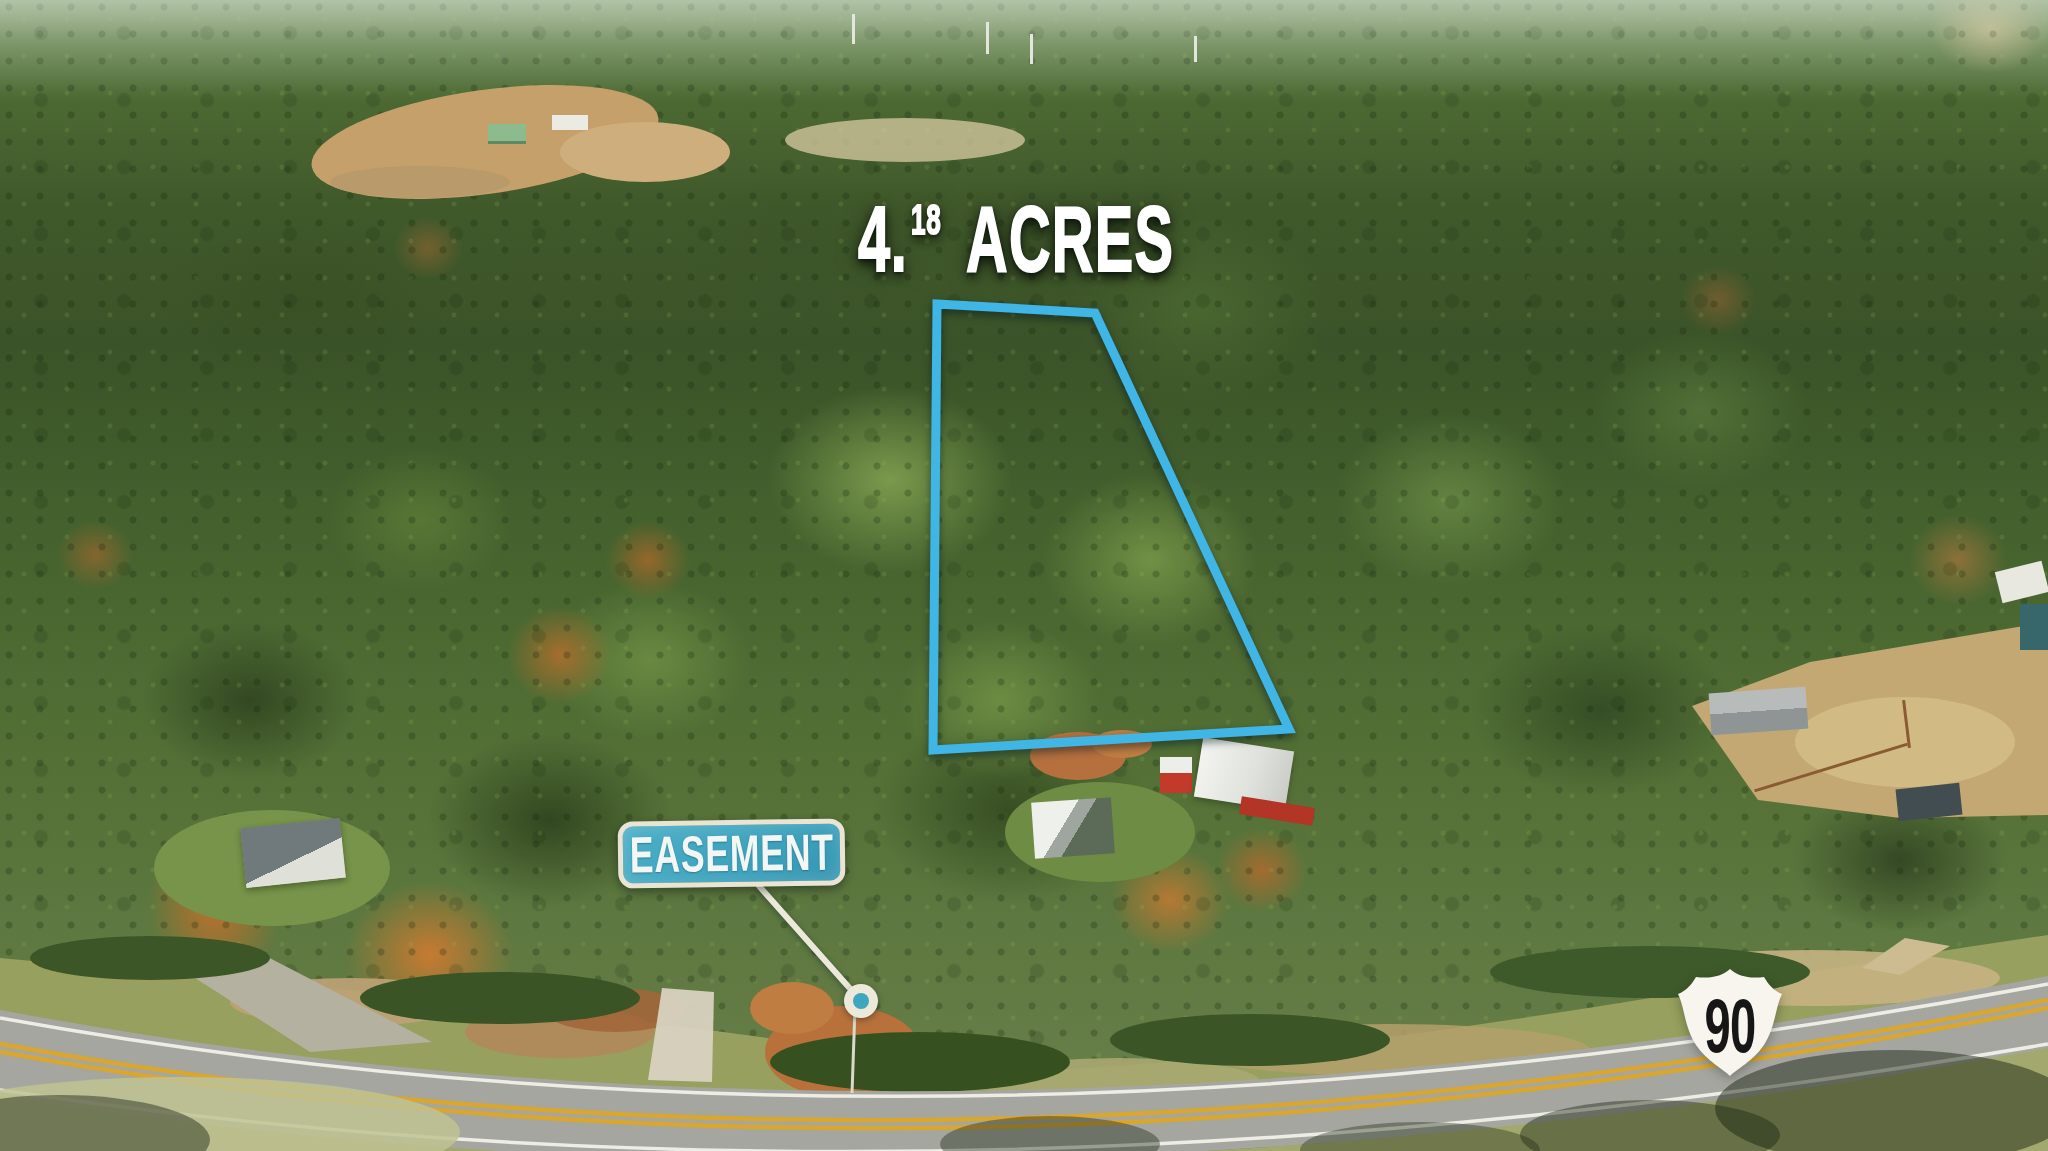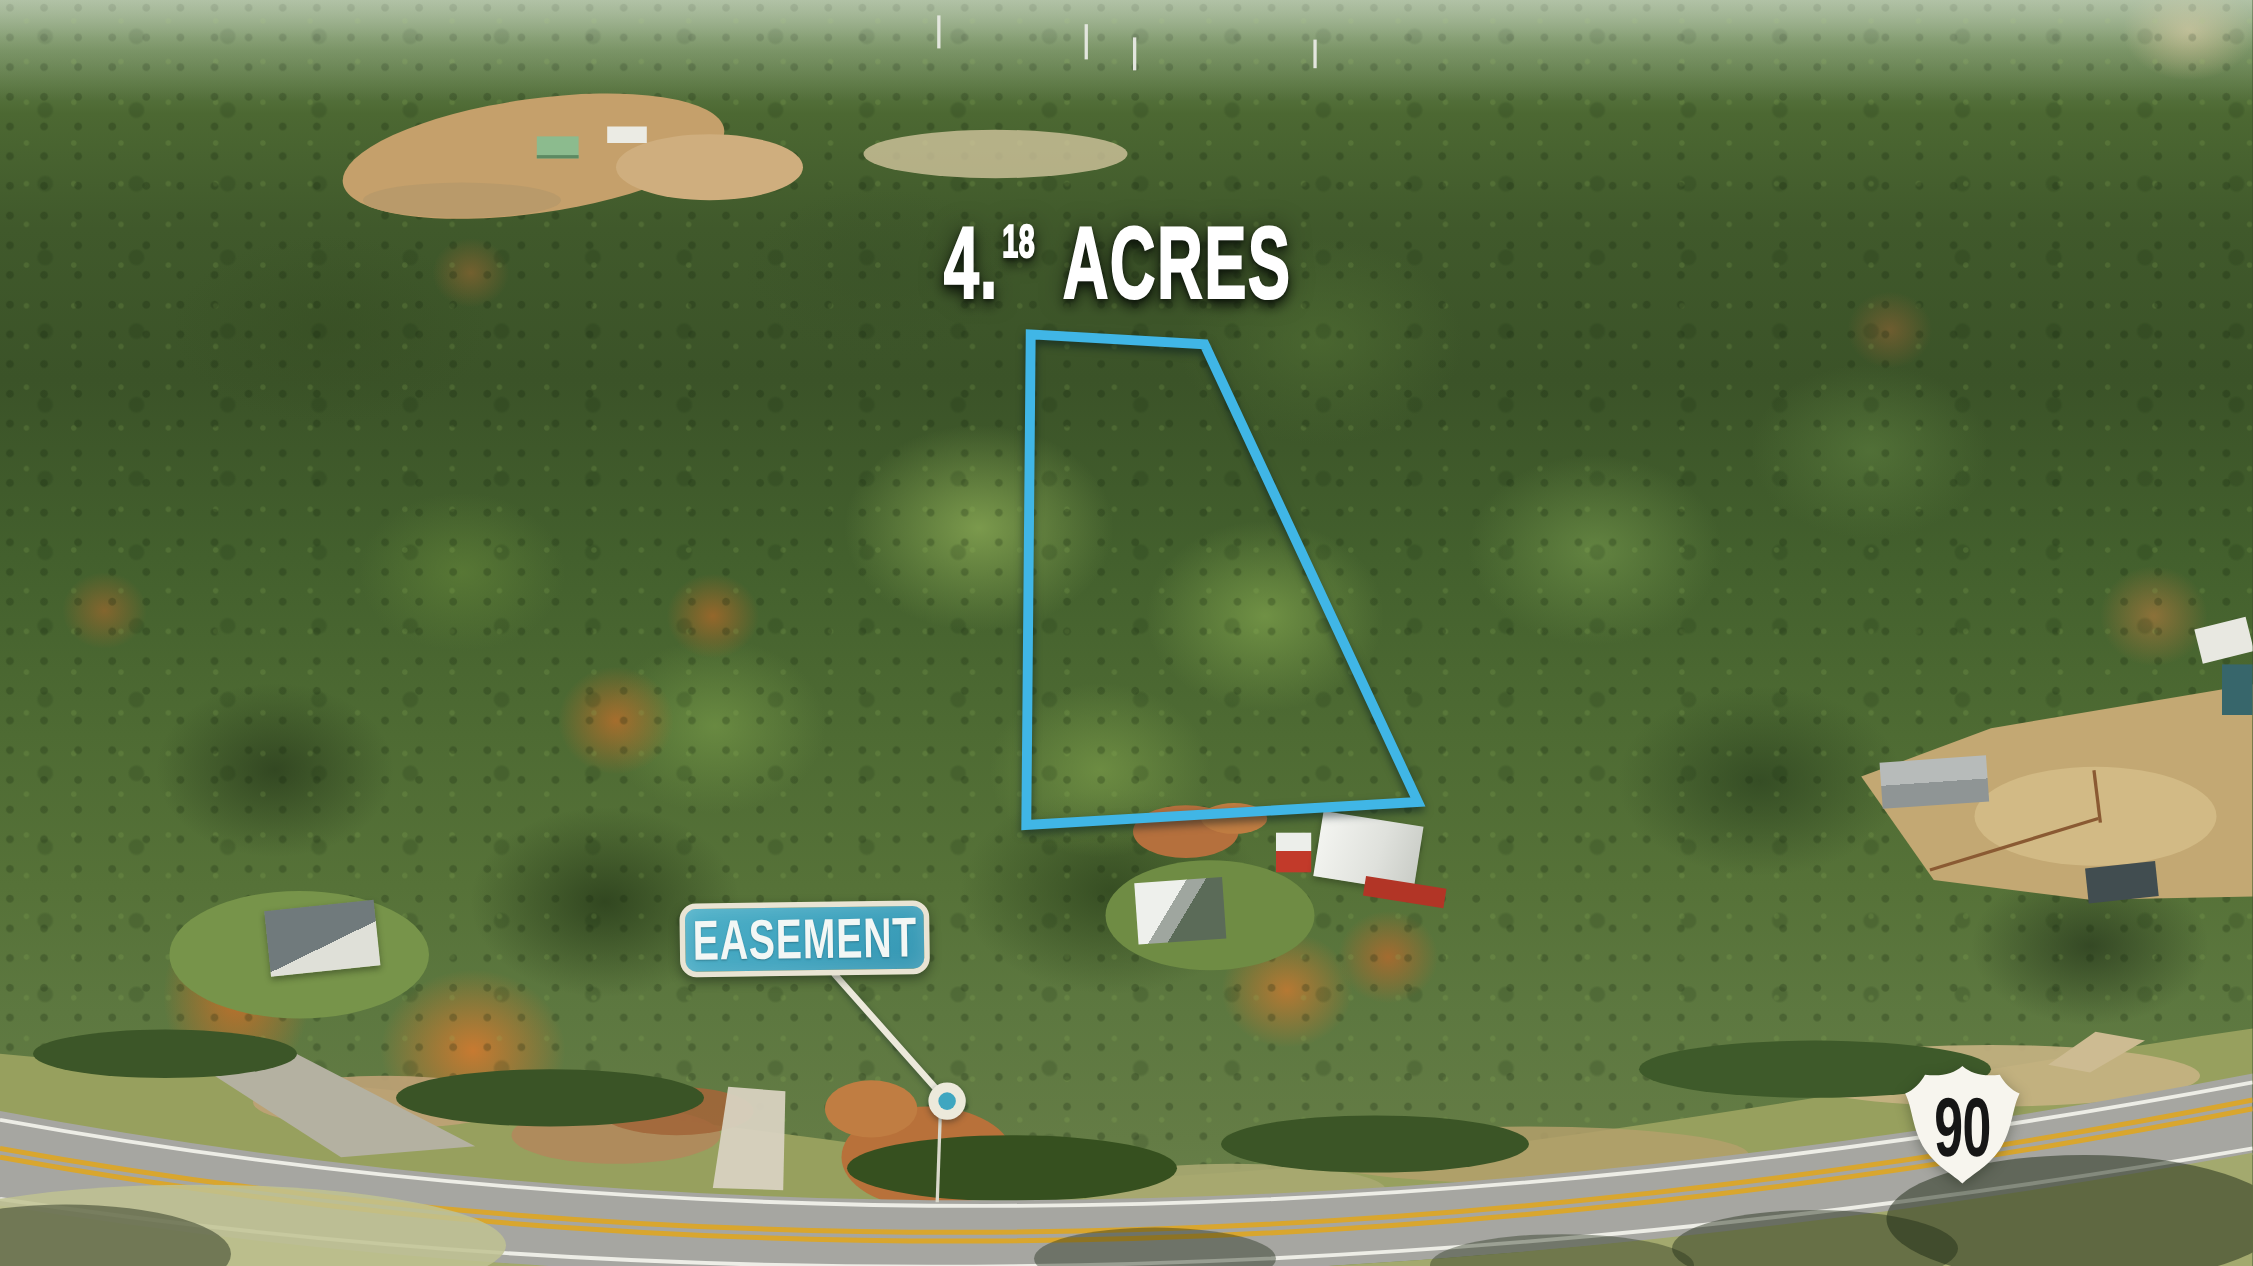--- a/index.html
+++ b/index.html
@@ -85,21 +85,21 @@
     display:flex;align-items:center;justify-content:center;
     box-shadow:0 4px 10px rgba(10,20,15,.45), inset 0 0 18px rgba(255,255,255,.18);
     transform:rotate(-0.8deg);
   }
   .easement-badge .label{
     color:#f2f7f5;font-weight:bold;font-size:51px;line-height:51px;
     transform:scaleX(0.70);letter-spacing:1px;white-space:nowrap;
     text-shadow:0 1px 2px rgba(20,60,70,.4);
   }
   
-  .route-shield{position:absolute;left:1726px;top:964px;width:116px;height:118px;filter:drop-shadow(0 3px 6px rgba(20,30,15,.35));}
+  .route-shield{position:absolute;left:1672px;top:964px;width:116px;height:118px;filter:drop-shadow(0 3px 6px rgba(20,30,15,.35));}
   .route-shield svg{position:absolute;left:0;top:0;}
   .route-shield .shield-number{
     position:absolute;left:0;top:24px;width:100%;text-align:center;
     font-size:76px;line-height:76px;font-weight:bold;color:#161616;
     transform:scaleX(0.62);transform-origin:center top;letter-spacing:-1px;
   }
 </style>
 </head>
 <body>
 

